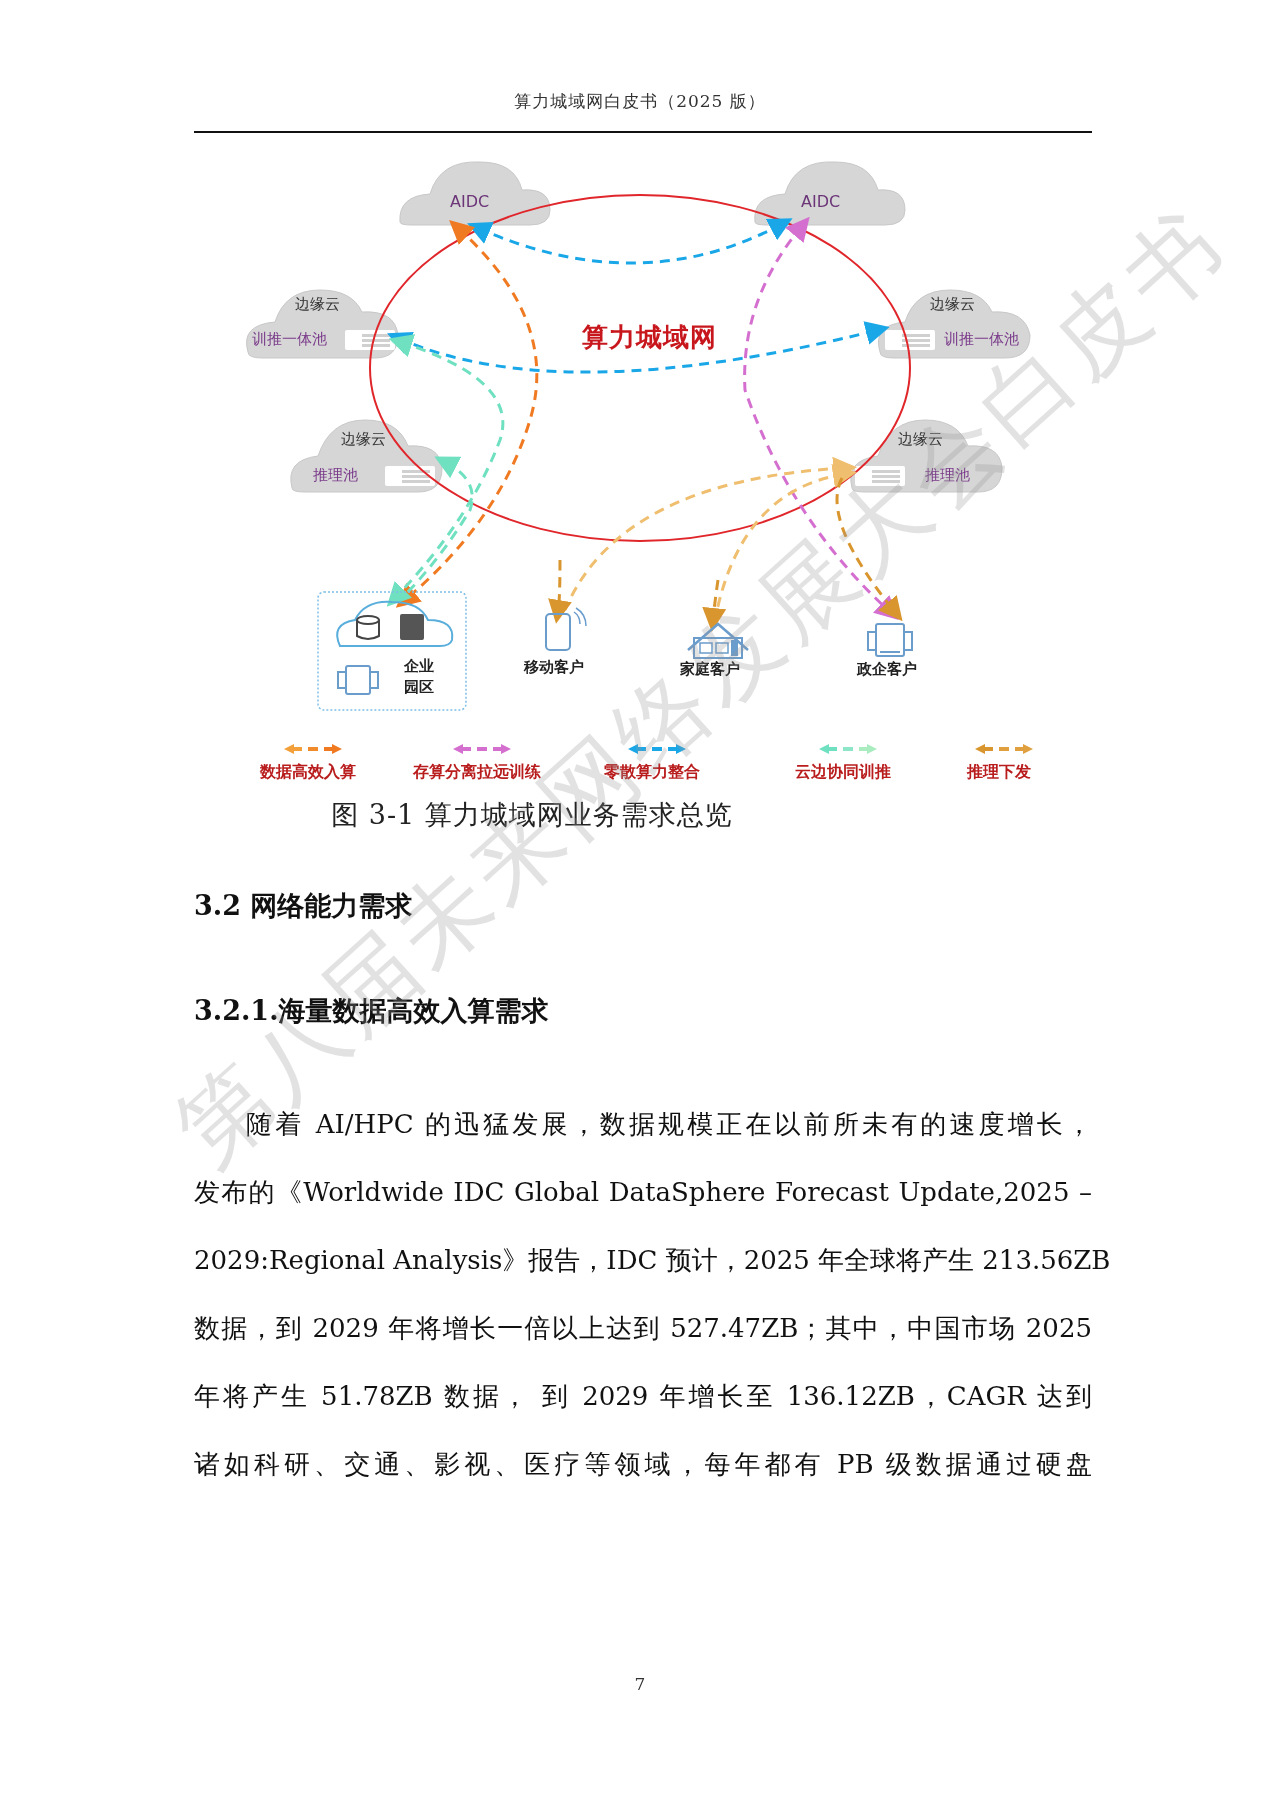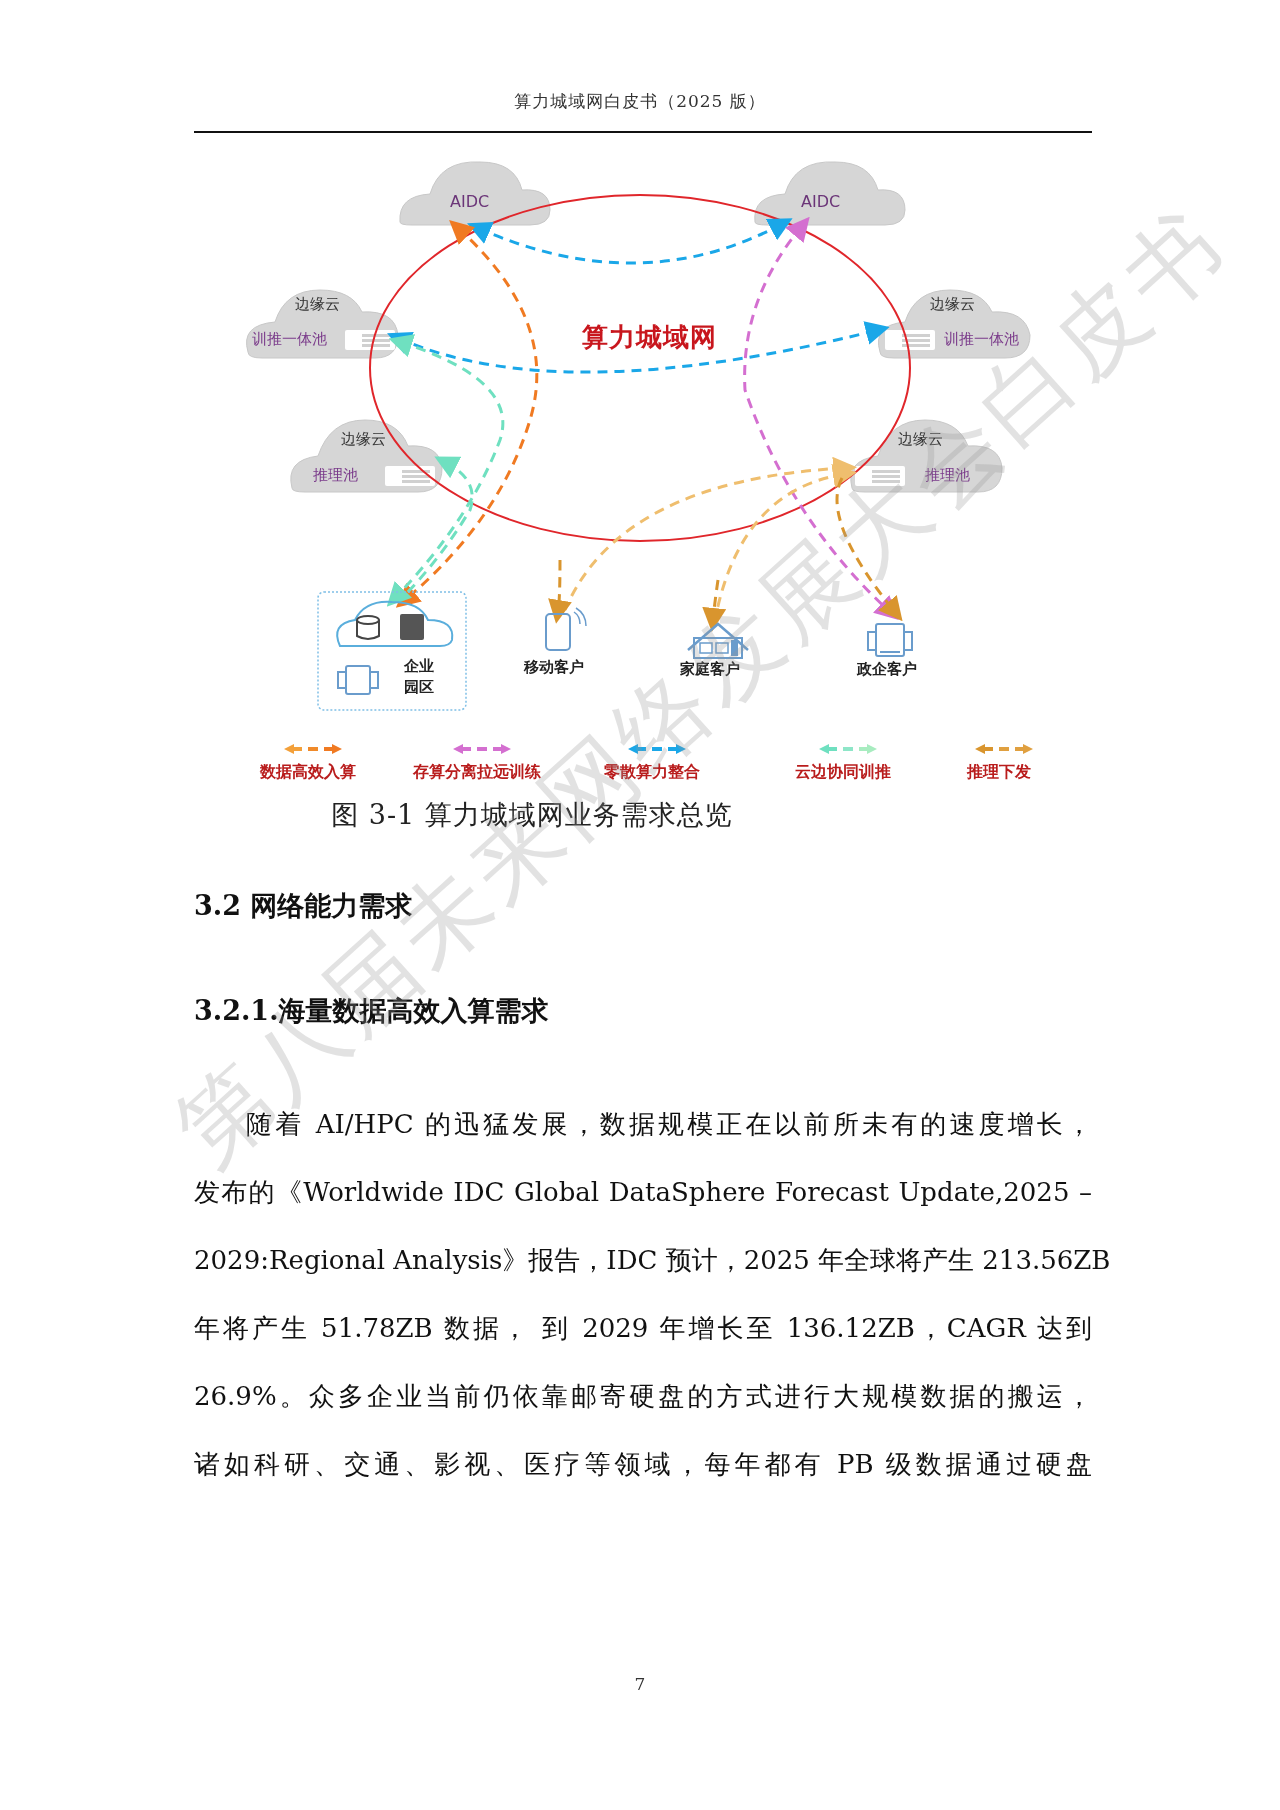--- a/index.html
+++ b/index.html
@@ -261,20 +261,20 @@
 
 <div class="caption">图 3-1  算力城域网业务需求总览</div>
 
 <div class="h2">3.2  网络能力需求</div>
 <div class="h3">3.2.1.海量数据高效入算需求</div>
 
 <div class="body-text">
   <span class="body-line indent">随着 AI/HPC 的迅猛发展，数据规模正在以前所未有的速度增长，</span>
   <span class="body-line">发布的《Worldwide IDC Global DataSphere Forecast Update,2025 –</span>
   <span class="body-line">2029:Regional Analysis》报告，IDC 预计，2025 年全球将产生 213.56ZB</span>
+  <span class="body-line">数据，到 2029 年将增长一倍以上达到 527.47ZB；其中，中国市场 2025</span>
   <span class="body-line">年将产生 51.78ZB 数据， 到 2029 年增长至 136.12ZB，CAGR 达到</span>
-  <span class="body-line">26.9%。众多企业当前仍依靠邮寄硬盘的方式进行大规模数据的搬运，</span>
   <span class="body-line">诸如科研、交通、影视、医疗等领域，每年都有 PB 级数据通过硬盘</span>
 </div>
 
 <div class="page-number">7</div>
 
 <div class="watermark">第八届未来网络发展大会白皮书</div>
 
 </body></html>

